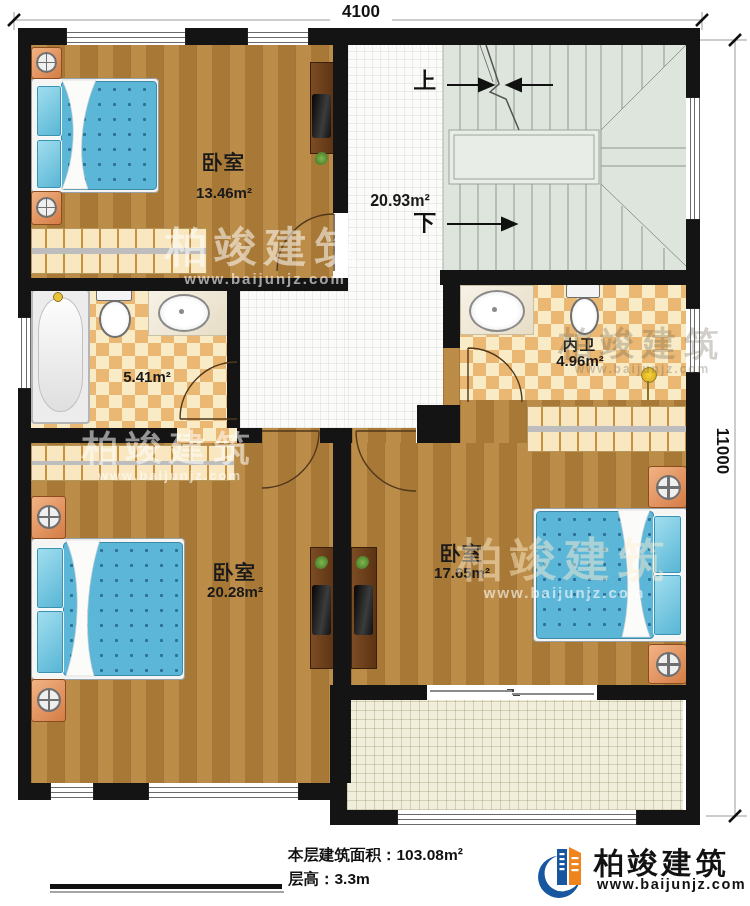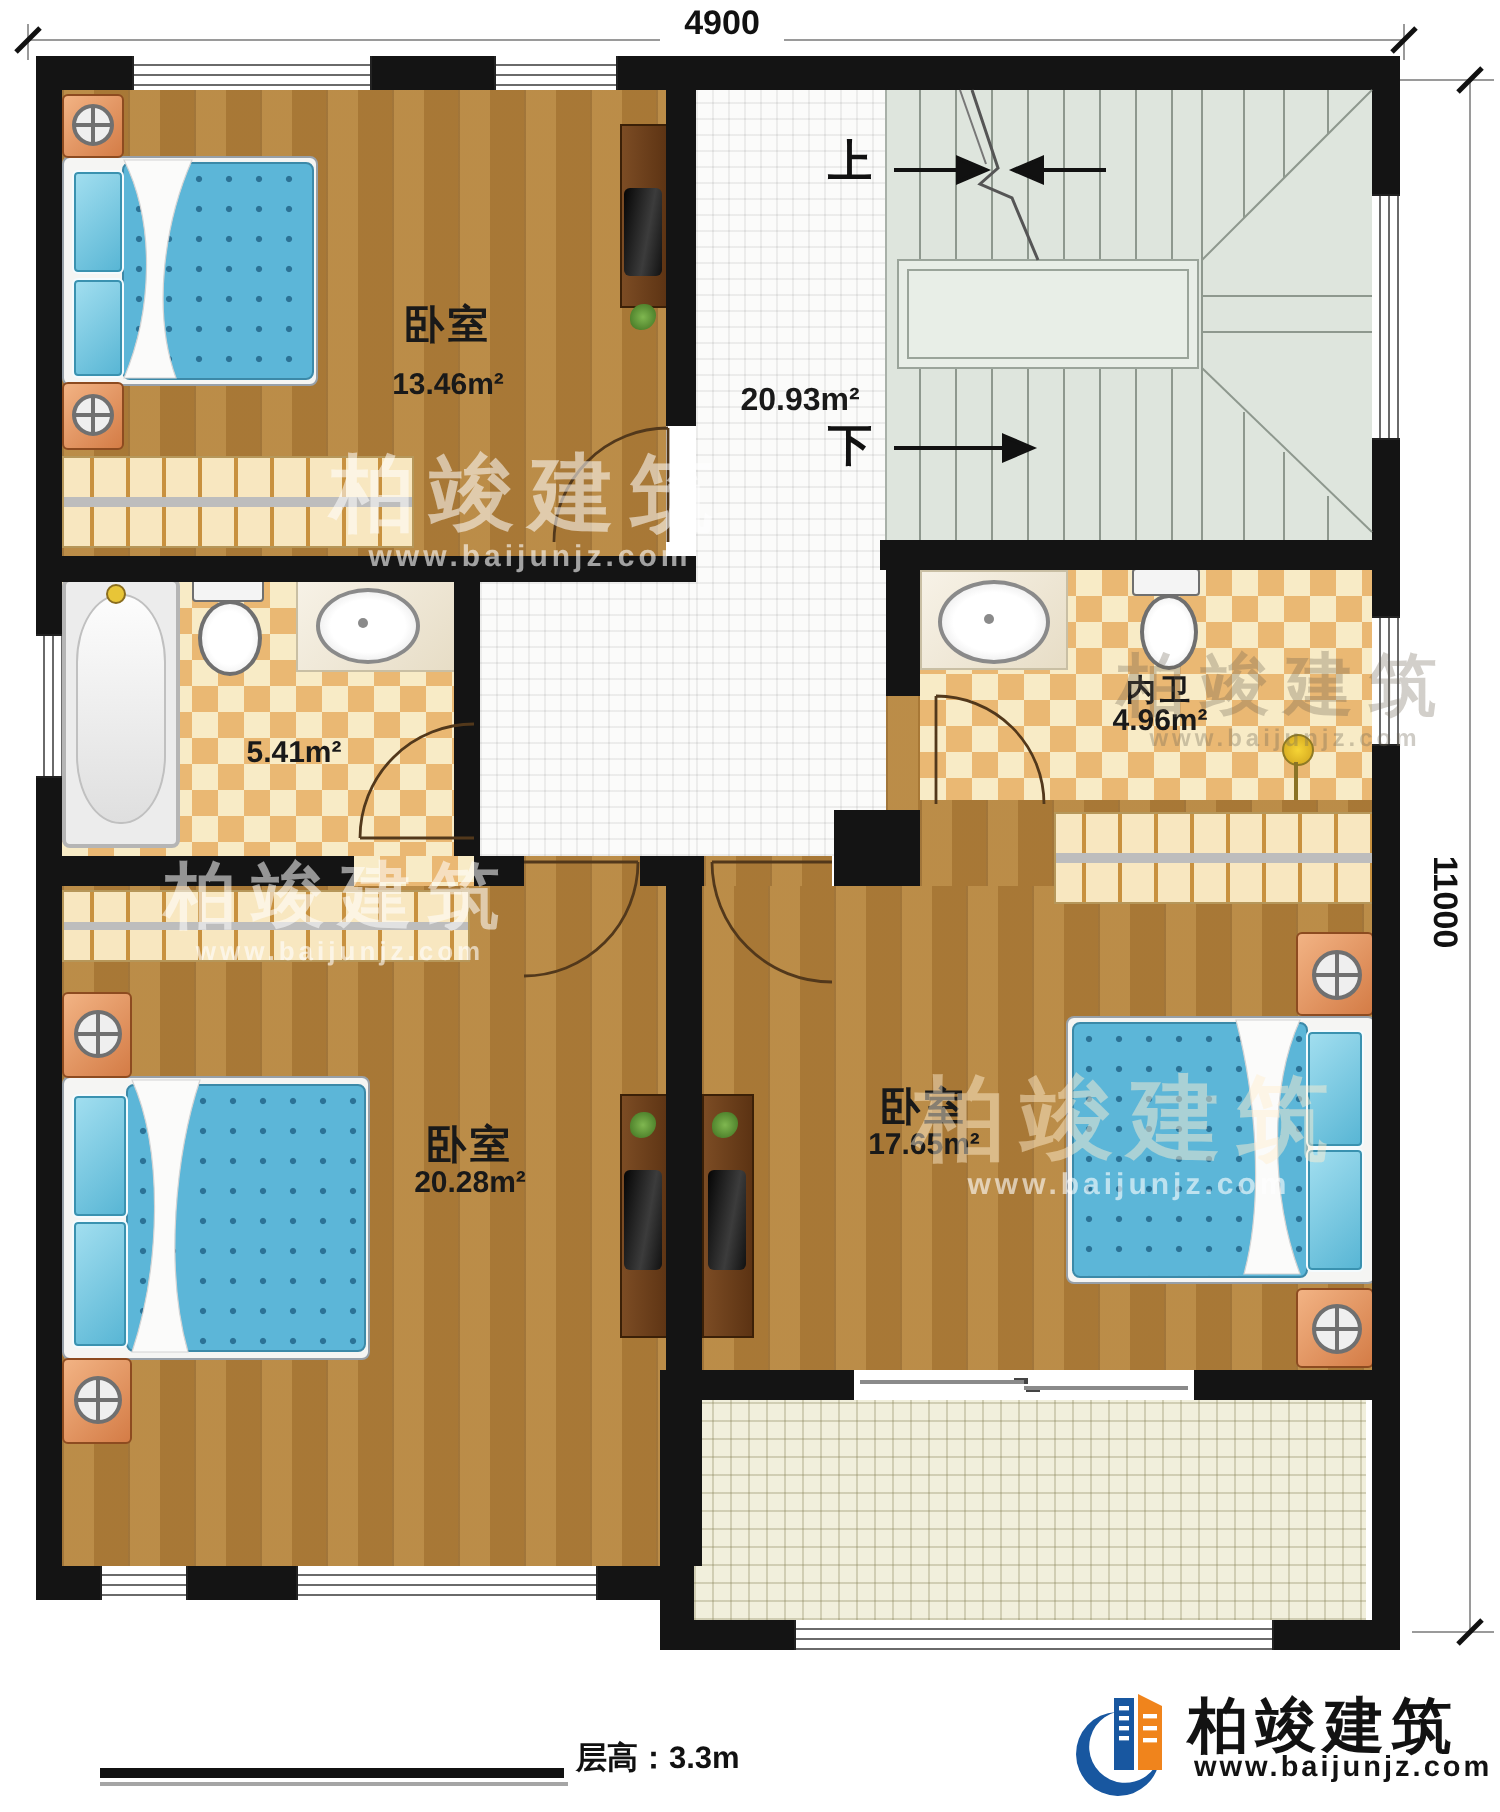--- a/index.html
+++ b/index.html
@@ -270,25 +270,28 @@
   </div>
   <div class="wm wm-tan" style="left:392px;top:536px;width:345px">
     <div class="wm-name" style="font-size:46px">柏竣建筑</div>
     <div class="wm-url" style="font-size:15px">www.baijunjz.com</div>
   </div>
   <div class="wm wm-gray" style="left:535px;top:326px;width:215px">
     <div class="wm-name" style="font-size:34px">柏竣建筑</div>
     <div class="wm-url" style="font-size:12px">www.baijunjz.com</div>
   </div>
 
-  <div class="dimlabel" style="left:330px;top:2px;width:62px">4900</div>
+  <div class="dimlabel" style="left:330px;top:2px;width:62px">4100</div>
   <div class="dimlabel" style="left:687px;top:441px;width:70px;transform:rotate(90deg)">11000</div>
 
   <div class="tb-rule1"></div>
   <div class="tb-rule2"></div>
+  <div class="tb-info" style="top:845px">
+    <span>本层建筑面积：</span><span>103.08m²</span>
+  </div>
   <div class="tb-info" style="top:869px">
     <span>层高：</span><span>3.3m</span>
   </div>
 
   <svg class="logo" style="left:535px;top:841px" width="56" height="60" viewBox="0 0 56 60">
     <path d="M23 15 A21 21 0 1 0 45 37 A18 18 0 1 1 23 15 Z" fill="#1857a0"></path>
     <rect x="22" y="8" width="10" height="36" fill="#1857a0"></rect>
     <rect x="24.5" y="12" width="5" height="2.2" fill="#fff"></rect>
     <rect x="24.5" y="17" width="5" height="2.2" fill="#fff"></rect>
     <rect x="24.5" y="22" width="5" height="2.2" fill="#fff"></rect>

